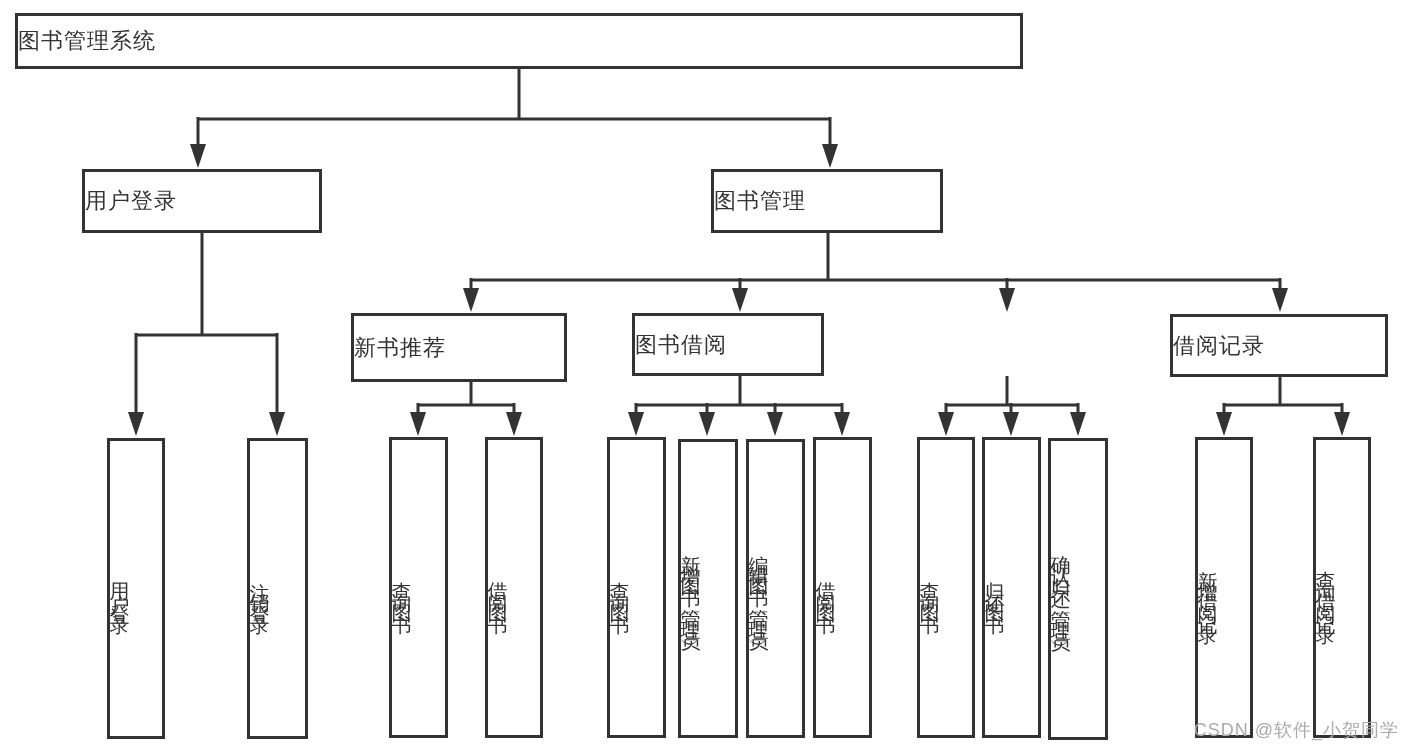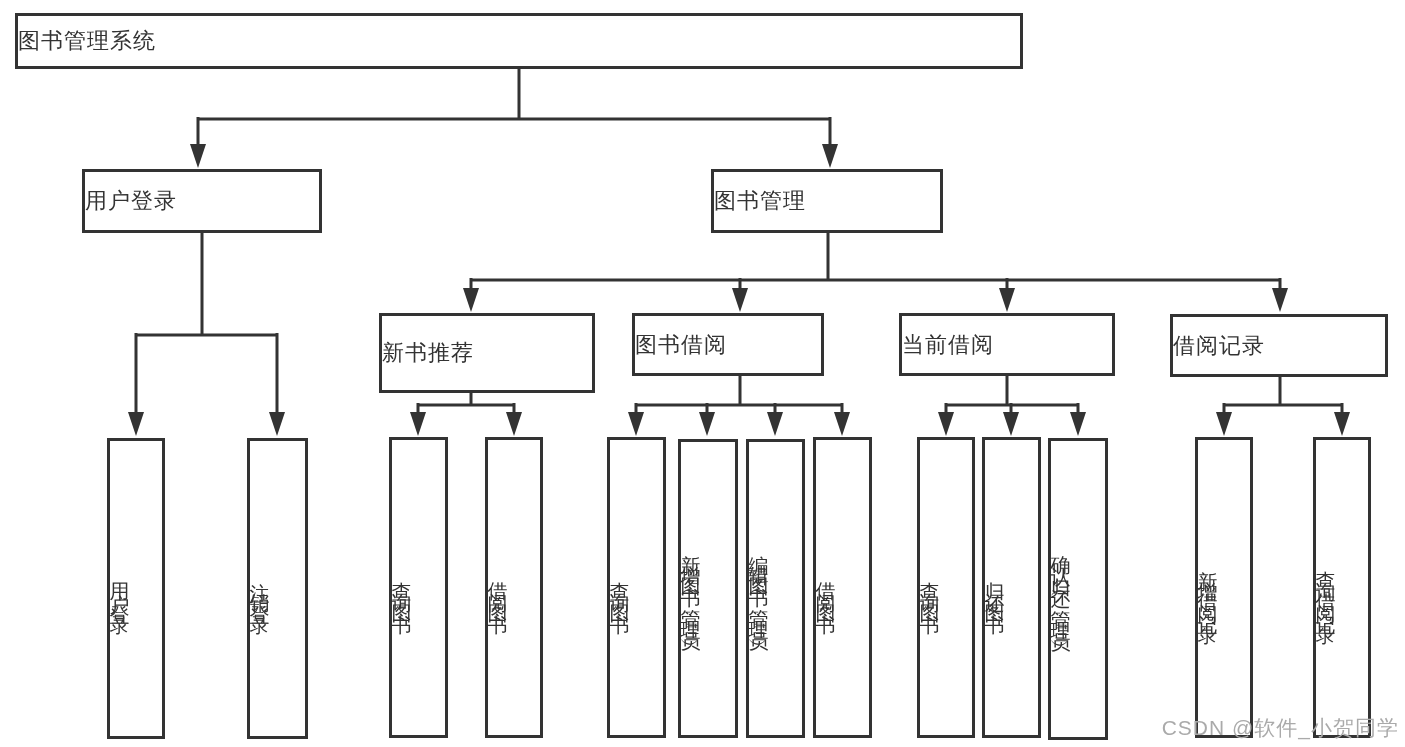--- a/index.html
+++ b/index.html
@@ -34,21 +34,21 @@
     writing-mode: vertical-rl;
     text-orientation: mixed;
     font-size: 20px;
     letter-spacing: 11px;
     line-height: 1;
   }
   .watermark {
     position: absolute;
     right: 6px;
     bottom: 5px;
-    font-size: 21px;
+    font-size: 18px;
     color: #aaaaaa;
     letter-spacing: 1px;
     z-index: 10;
     white-space: nowrap;
   }
 </style>
 </head>
 <body>
 
 <div class="canvas">
@@ -93,28 +93,25 @@
     <span>图书管理系统</span>
   </div>
 
   <div class="node h" style="left:82px;top:169px;width:240px;height:64px">
     <span>用户登录</span>
   </div>
   <div class="node h" style="left:711px;top:169px;width:232px;height:64px">
     <span>图书管理</span>
   </div>
 
-  <div class="node h" style="left:379px;top:313px;width:216px;height:80px">
+  <div class="node h" style="left:351px;top:313px;width:216px;height:69px">
     <span>新书推荐</span>
   </div>
   <div class="node h" style="left:632px;top:313px;width:192px;height:63px">
     <span>图书借阅</span>
-  </div>
-  <div class="node h" style="left:899px;top:313px;width:216px;height:63px">
-    <span>当前借阅</span>
   </div>
   <div class="node h" style="left:1170px;top:314px;width:218px;height:63px">
     <span>借阅记录</span>
   </div>
 
   <div class="node v" style="left:107px;top:438px;width:58px;height:301px">
     <span>用户登录</span>
   </div>
   <div class="node v" style="left:247px;top:438px;width:61px;height:301px">
     <span>注销登录</span>

